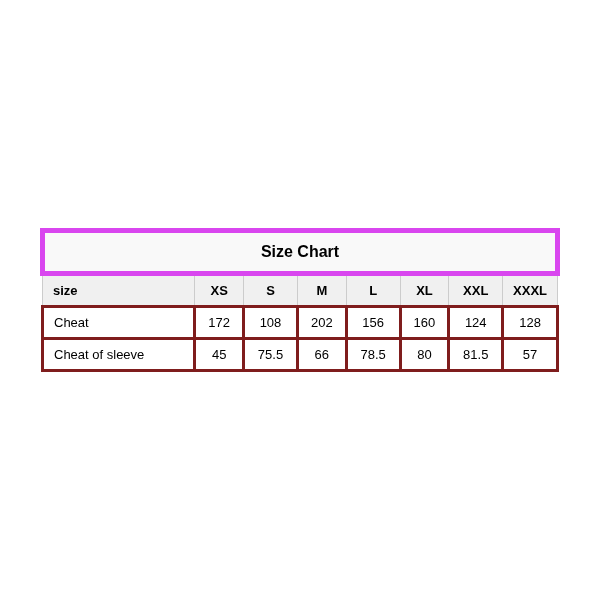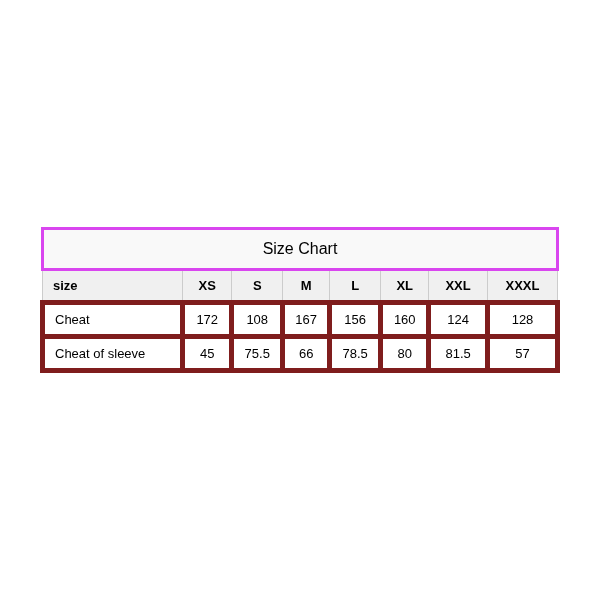--- a/index.html
+++ b/index.html
@@ -24,40 +24,40 @@
 
     table {
       width: 100%;
       border-collapse: collapse;
       border: 1px solid #cccccc;
     }
 
     .title-row td {
       text-align: center;
       font-size: 16px;
-      font-weight: normal;
+      font-weight: bold;
       padding: 10px 6px;
       background-color: #f9f9f9;
-      border: 3px solid #d946ef;
+      border: 5px solid #d946ef;
     }
 
     .header-row td {
       text-align: center;
       font-size: 13px;
       font-weight: bold;
-      padding: 7px 10px;
+      padding: 7px 2px;
       background-color: #f0f0f0;
       border: 1px solid #cccccc;
     }
 
     .data-row td {
       text-align: center;
       font-size: 13px;
       padding: 7px 5px;
-      border: 5px solid #7f1d1d;
+      border: 3px solid #7f1d1d;
       background-color: #ffffff;
     }
 
     .data-row.alt td {
       background-color: #f5f5f5;
     }
 
     .row-label {
       text-align: left !important;
       padding-left: 10px !important;
@@ -87,21 +87,21 @@
           <td>L</td>
           <td>XL</td>
           <td>XXL</td>
           <td>XXXL</td>
         </tr>
 
     <tr class="data-row">
           <td class="row-label">Cheat</td>
           <td>172</td>
           <td>108</td>
-          <td>167</td>
+          <td>202</td>
           <td>156</td>
           <td>160</td>
           <td>124</td>
           <td>128</td>
         </tr>
         <tr class="data-row">
           <td class="row-label">Cheat of sleeve</td>
           <td>45</td>
           <td>75.5</td>
           <td>66</td>

